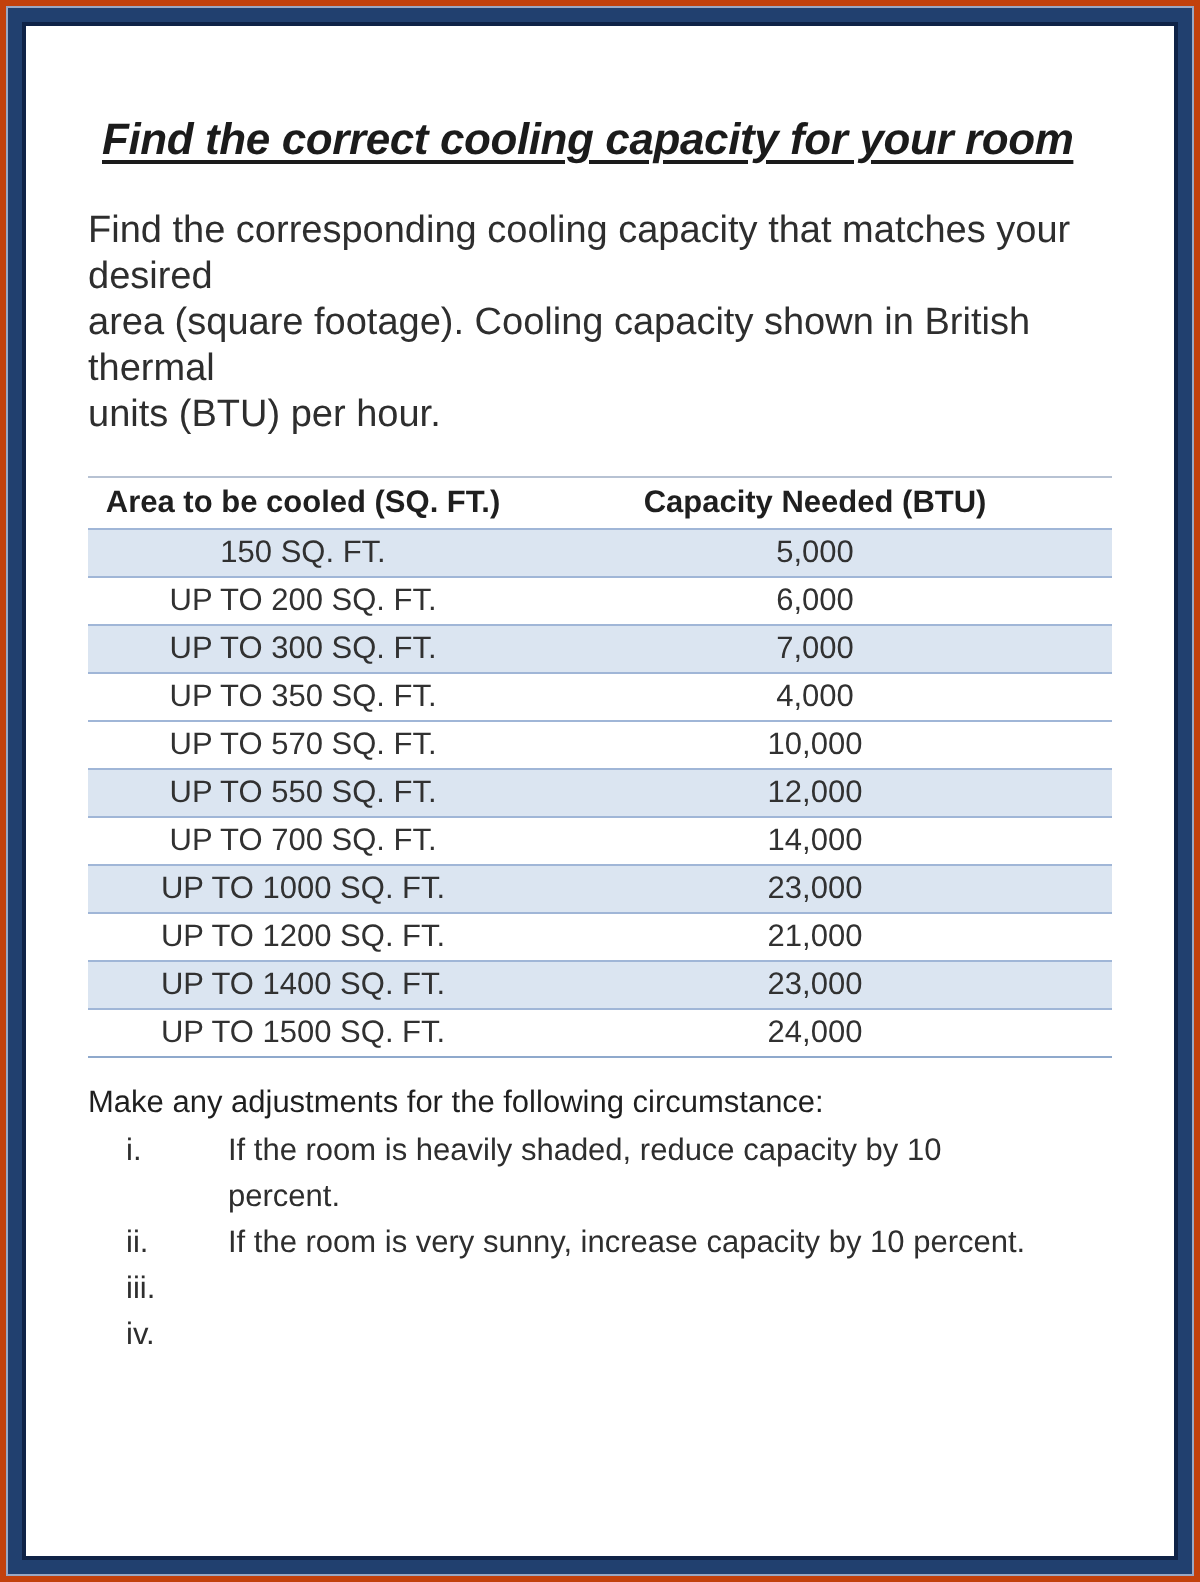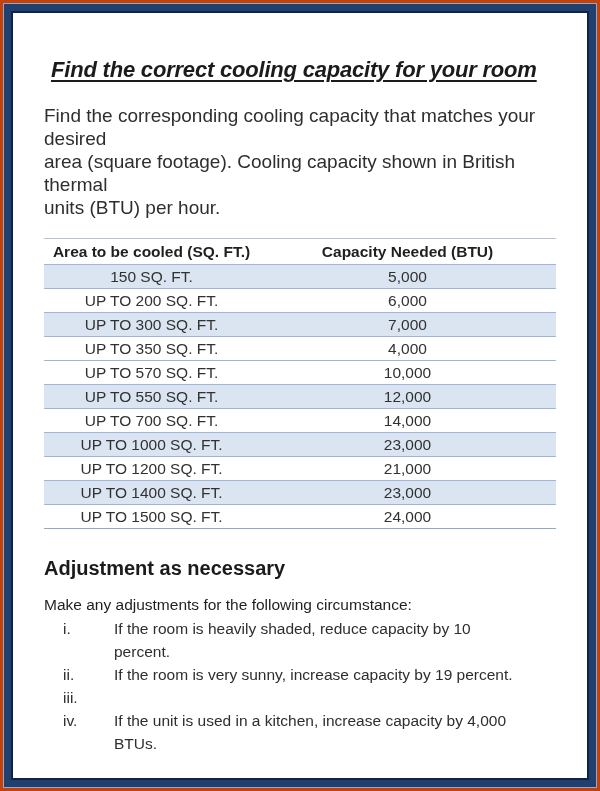--- a/index.html
+++ b/index.html
@@ -164,39 +164,36 @@
               <td>UP TO 1400 SQ. FT.</td>
               <td>23,000</td>
             </tr>
             <tr>
               <td>UP TO 1500 SQ. FT.</td>
               <td>24,000</td>
             </tr>
           </tbody>
       </table>
 
-      <h2 class="section-heading">Adjustment as necessary</h2>
 
       <p class="lead">Make any adjustments for the following circumstance:</p>
 
       <div class="adj-list" id="adjustment-list">
           <div class="adj-item">
             <span class="marker">i.</span>
             <span class="item-text">If the room is heavily shaded, reduce capacity by 10
 percent.</span>
           </div>
           <div class="adj-item">
             <span class="marker">ii.</span>
-            <span class="item-text">If the room is very sunny, increase capacity by 19 percent.</span>
+            <span class="item-text">If the room is very sunny, increase capacity by 10 percent.</span>
           </div>
           <div class="adj-item">
             <span class="marker">iii.</span>
           </div>
           <div class="adj-item">
             <span class="marker">iv.</span>
-            <span class="item-text">If the unit is used in a kitchen, increase capacity by 4,000
-BTUs.</span>
           </div>
         </div>
 
     </div>
   </div>
 </div>
 
 </body></html>

